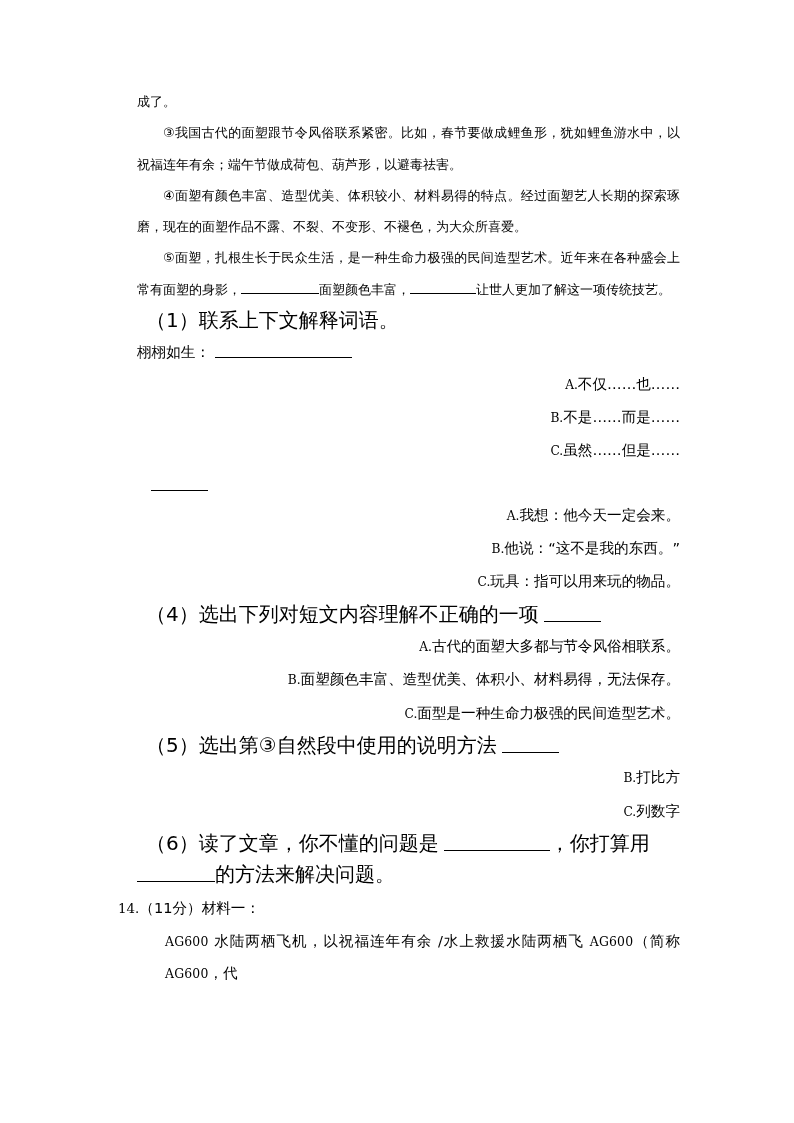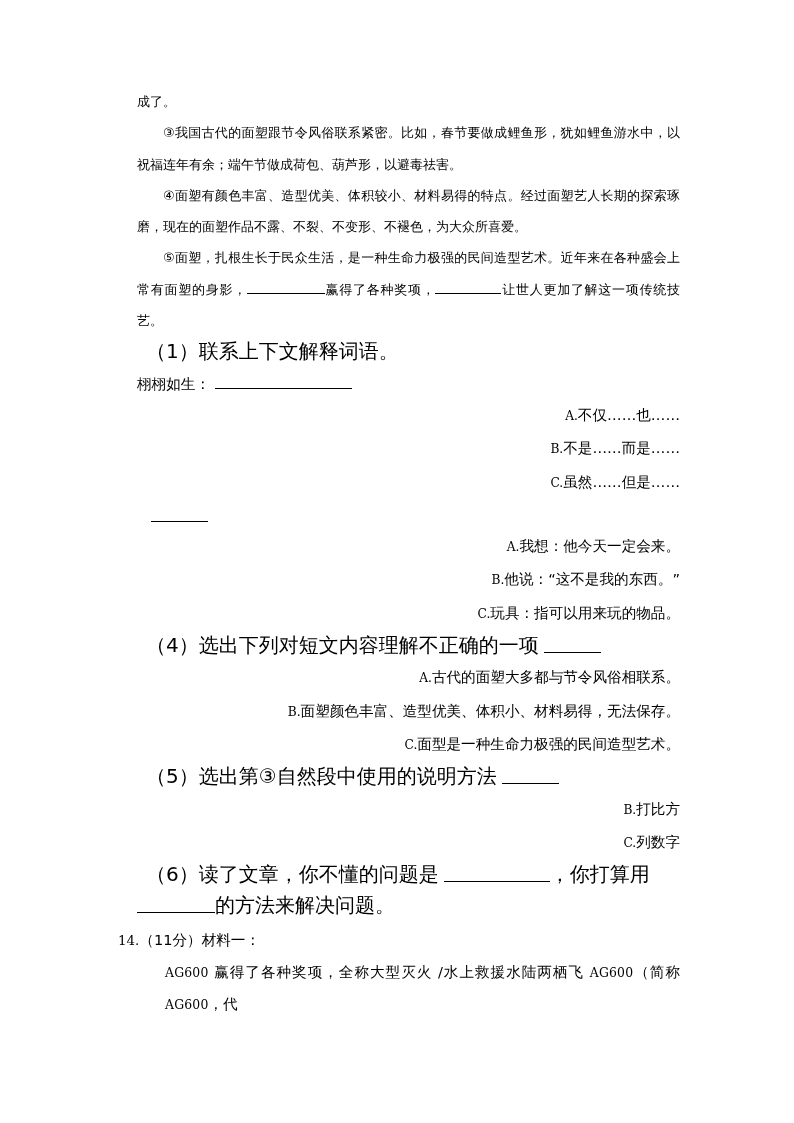--- a/index.html
+++ b/index.html
@@ -118,21 +118,21 @@
 
 <div class="page">
   <div class="content">
 
     <div class="para">成了。</div>
 
     <div class="para indent">③我国古代的面塑跟节令风俗联系紧密。比如，春节要做成鲤鱼形，犹如鲤鱼游水中，以祝福连年有余；端午节做成荷包、葫芦形，以避毒祛害。</div>
 
     <div class="para indent">④面塑有颜色丰富、造型优美、体积较小、材料易得的特点。经过面塑艺人长期的探索琢磨，现在的面塑作品不露、不裂、不变形、不褪色，为大众所喜爱。</div>
 
-    <div class="para indent"><span>⑤面塑，扎根生长于民众生活，是一种生命力极强的民间造型艺术。近年来在各种盛会上常有面塑的身影，</span><span class="blank b-lg"></span><span>赢得了各种奖项，</span><span class="blank b-md"></span><span>让世人更加了解这一项传统技艺。</span></div>
+    <div class="para indent"><span>⑤面塑，扎根生长于民众生活，是一种生命力极强的民间造型艺术。近年来在各种盛会上常有面塑的身影，</span><span class="blank b-lg"></span><span>面塑颜色丰富，</span><span class="blank b-md"></span><span>让世人更加了解这一项传统技艺。</span></div>
 
     <div class="q-line">（1）联系上下文解释词语。</div>
     <div class="plain-line"><span>栩栩如生：</span><span class="sp"></span><span class="blank b-xxl"></span></div>
 
     <div class="opt-line"><span class="opt-letter">A.</span><span>不仅……也……</span></div>
     <div class="opt-line"><span class="opt-letter">B.</span><span>不是……而是……</span></div>
     <div class="opt-line"><span class="opt-letter">C.</span><span>虽然……但是……</span></div>
 
     <div class="q-line"><span class="sp"></span><span class="blank b-sm"></span></div>
     <div class="opt-line"><span class="opt-letter">A.</span><span>我想：他今天一定会来。</span></div>
@@ -147,16 +147,16 @@
     <div class="q-line"><span>（5）选出第③自然段中使用的说明方法</span><span class="sp"></span><span class="blank b-sm"></span></div>
     <div class="opt-line"><span class="opt-letter">B.</span><span>打比方</span></div>
     <div class="opt-line"><span class="opt-letter">C.</span><span>列数字</span></div>
 
     <div class="q-line"><span>（6）读了文章，你不懂的问题是</span><span class="sp"></span><span class="blank b-xl"></span><span>，你打算用</span><span class="sp"></span><span class="blank b-lg"></span><span>的方法来解决问题。</span></div>
 
     <div class="spacer-sm"></div>
 
     <div class="bigq"><span class="bigq-num">14.</span><span>（11分）</span><span>材料一：</span></div>
 
-    <div class="material"><span class="mono">AG600</span><span> 赢得了各种奖项，全称大型灭火 /水上救援水陆两栖飞 </span><span class="mono">AG600</span><span>（简称 </span><span class="mono">AG600</span><span>，代</span></div>
+    <div class="material"><span class="mono">AG600</span><span> 水陆两栖飞机，以祝福连年有余 /水上救援水陆两栖飞 </span><span class="mono">AG600</span><span>（简称 </span><span class="mono">AG600</span><span>，代</span></div>
 
   </div>
 </div>
 
 </body></html>

